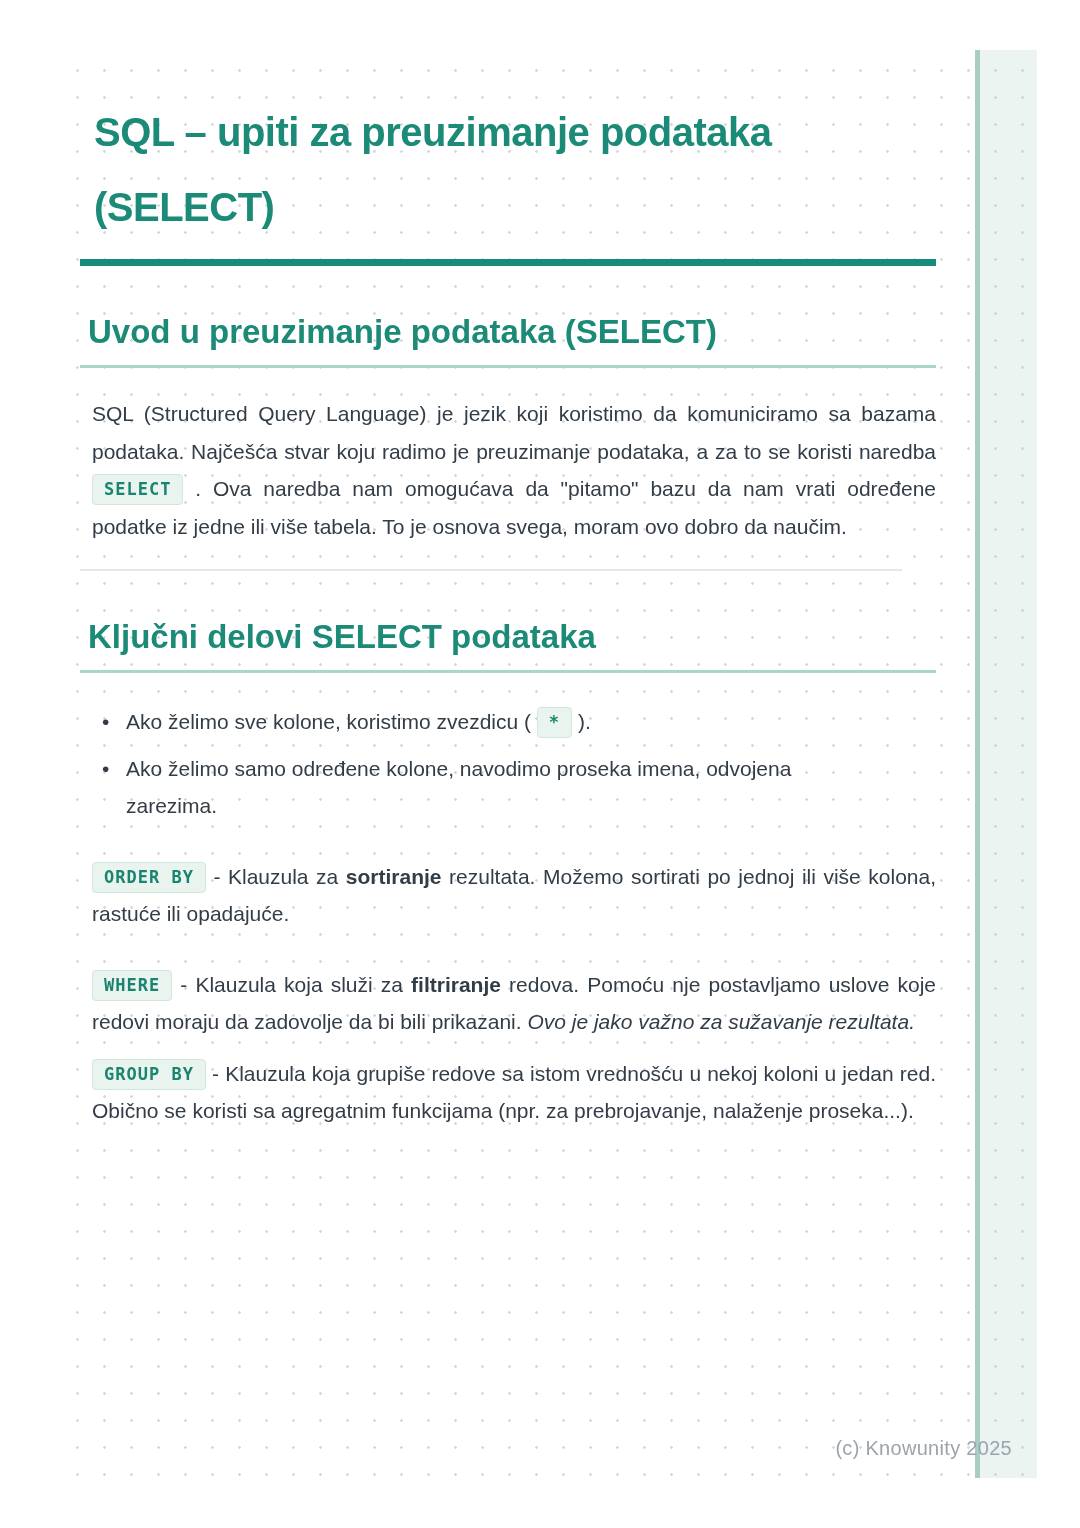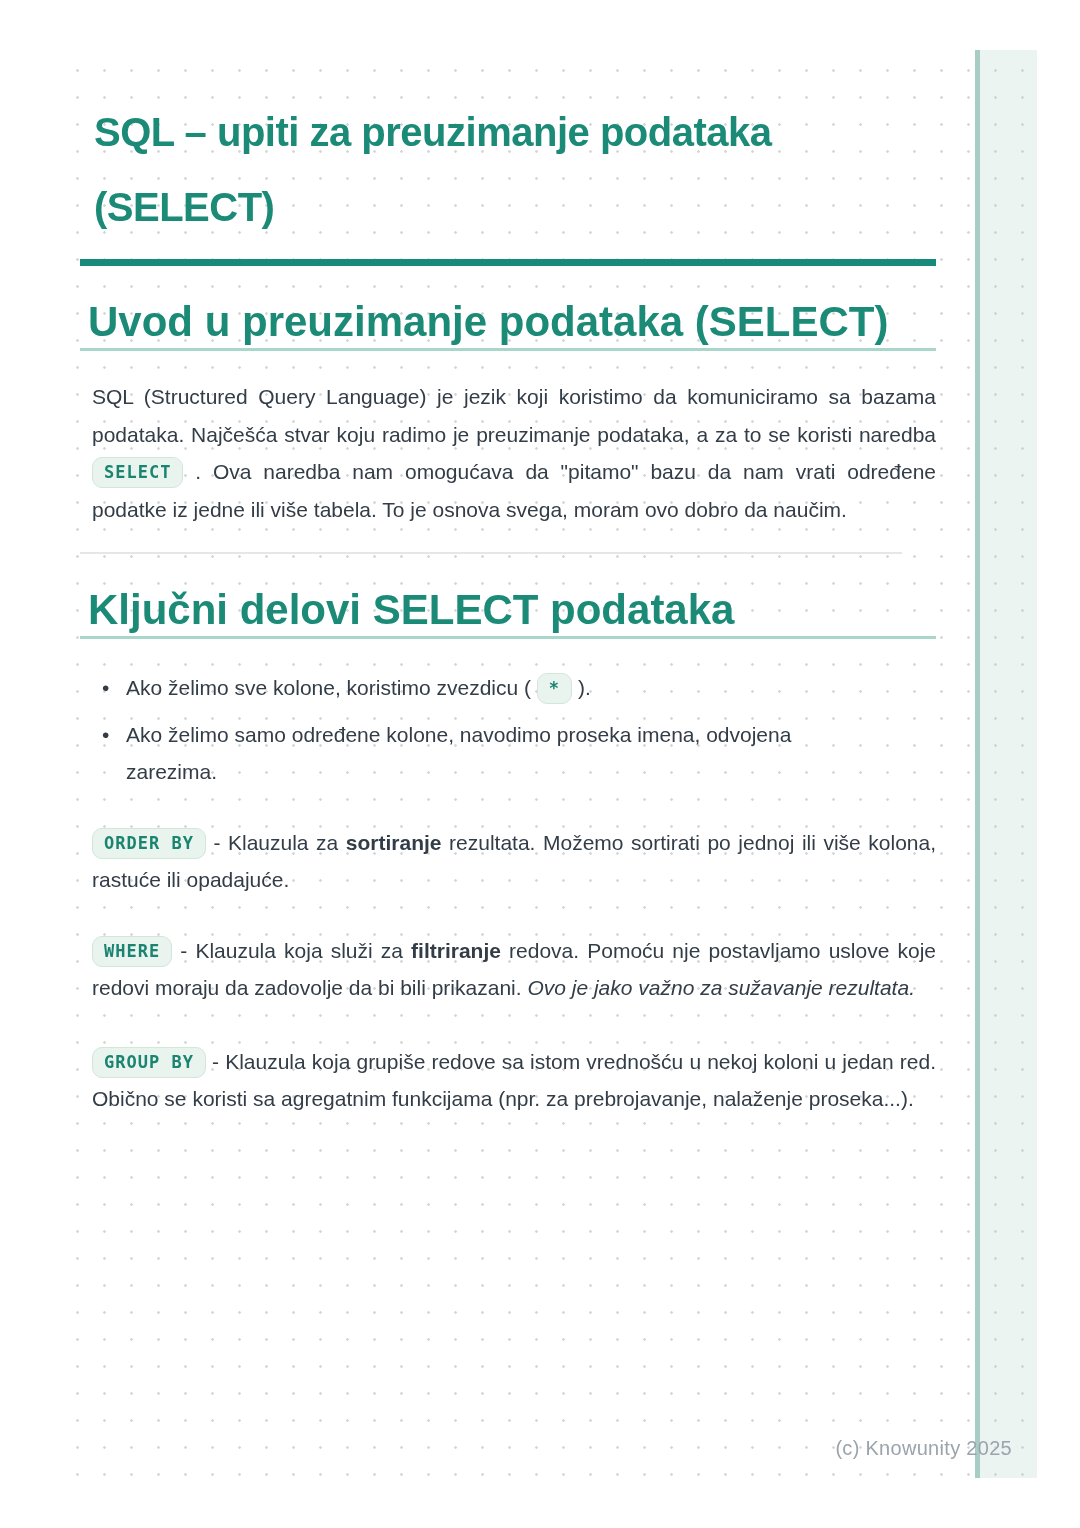--- a/index.html
+++ b/index.html
@@ -65,23 +65,23 @@
     font-weight: 700;
     letter-spacing: -0.5px;
     color: var(--accent);
   }
   .title-rule {
     height: 7px;
     background: var(--rule);
     margin-top: 14px;
   }
   h2.section-title {
-    margin: 32px 0 0 0;
-    padding: 0 0 2px 8px;
-    font-size: 42px;
+    margin: 47px 0 0 0;
+    padding: 0 0 14px 8px;
+    font-size: 33px;
     font-weight: 700;
     color: var(--accent);
     border-bottom: 3px solid var(--underline);
   }
   .para {
     margin: 27px 0 0 0;
     padding-left: 12px;
     font-size: 21px;
     line-height: 37.5px;
     text-align: justify;
@@ -89,21 +89,21 @@
   .code-badge {
     display: inline-block;
     font-family: "DejaVu Sans Mono", monospace;
     font-weight: 700;
     font-size: 17px;
     line-height: 21px;
     letter-spacing: 1px;
     color: var(--badge-text);
     background: var(--badge-bg);
     border: 1px solid var(--badge-border);
-    border-radius: 10px;
+    border-radius: 4px;
     padding: 4px 11px;
     position: relative;
     top: -1px;
   }
   .bullet-list {
     margin: 30px 0 0 0;
     padding: 0 0 0 12px;
     list-style: none;
   }
   .bullet-item {
@@ -179,18 +179,18 @@
     <span>- Klauzula za</span>
     <span class="bold-word">sortiranje</span>
     <span>rezultata. Možemo sortirati po jednoj ili više kolona, rastuće ili opadajuće.</span></p>
 
   <p class="para" style="margin-top:33px;"><span class="code-badge">WHERE</span>
     <span>- Klauzula koja služi za</span>
     <span class="bold-word">filtriranje</span>
     <span>redova. Pomoću nje postavljamo uslove koje redovi moraju da zadovolje da bi bili prikazani.</span>
     <span class="italic-note">Ovo je jako važno za sužavanje rezultata.</span></p>
 
-  <p class="para" style="margin-top:36px;"><span class="code-badge">GROUP BY</span>
+  <p class="para" style="margin-top:14px;"><span class="code-badge">GROUP BY</span>
     <span>- Klauzula koja grupiše redove sa istom vrednošću u nekoj koloni u jedan red. Obično se koristi sa agregatnim funkcijama (npr. za prebrojavanje, nalaženje proseka...).</span></p>
 
 </div>
 
 <div class="footer-note">(c) Knowunity 2025</div>
 
 </body></html>

